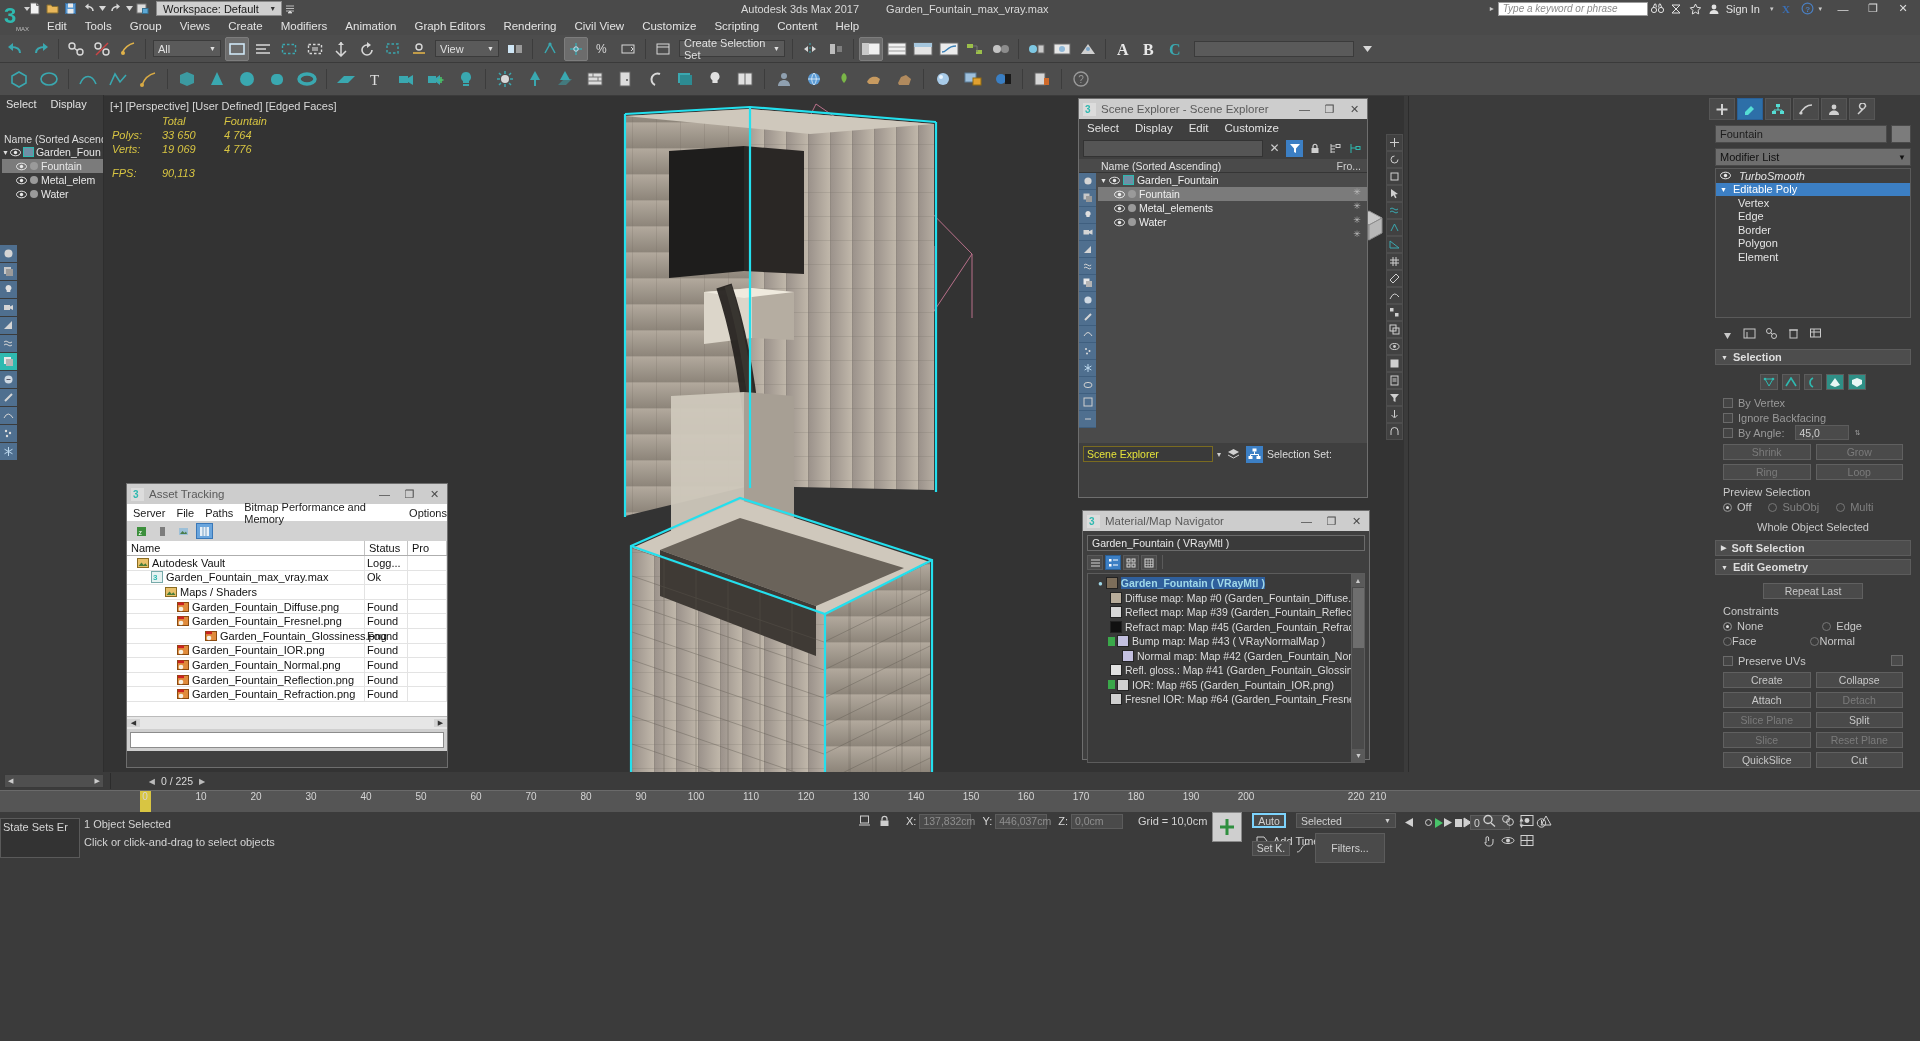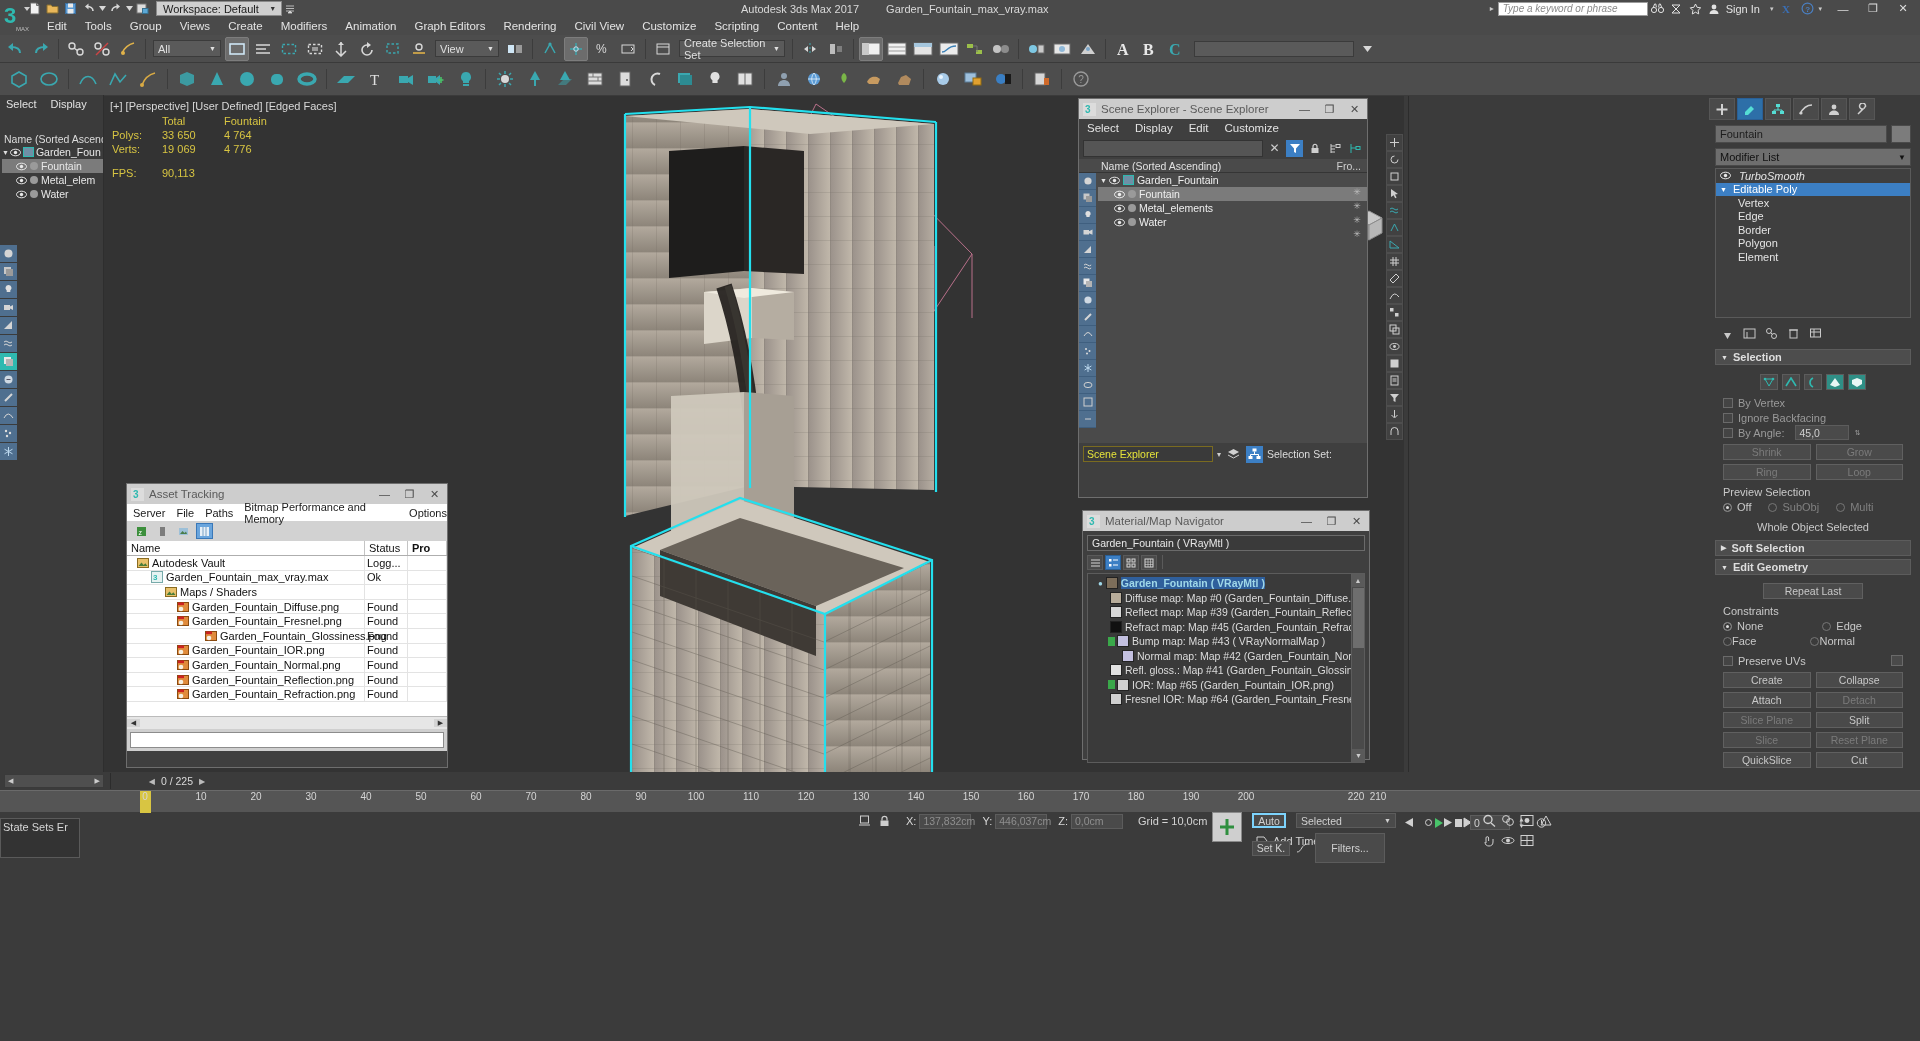--- a/index.html
+++ b/index.html
@@ -87,21 +87,21 @@
   .lstrip{ position:absolute; left:0; top:150px; width:18px; }
   .lstrip .si{ width:17px; height:17px; background:#4f6f8f; margin-bottom:1px; display:flex;align-items:center;justify-content:center;}
 
   
   .viewport{
     position:absolute; left:104px; top:96px; width:1300px; height:676px;
     background:#333333; overflow:hidden;
   }
   .vp-label{ position:absolute; left:6px; top:4px; color:#d9d9d9; font-size:11px; white-space:nowrap;}
   .vp-stats{ position:absolute; left:8px; top:18px; color:#d8c542; font-size:11px; }
-  .vp-stats table{ border-collapse:collapse; }
+  .vp-stats table{ border-collapse:collapse;font-style:italic; }
   .vp-stats td{ padding:1px 0; color:#d8c542; font-size:11px; }
   .vp-stats td.c1{ width:50px; }
   .vp-stats td.c2{ width:62px; }
   .vp-stats td.c3{ width:60px; }
 
   
   .vtools{ position:absolute; right:0; top:38px; width:18px; }
   .vtools .vt{ width:17px; height:17px; display:flex; align-items:center; justify-content:center; background:#414141; border:1px solid #4e4e4e; margin-bottom:0;}
 
   
@@ -153,21 +153,21 @@
   .at-tools{ height:20px; background:#d2d2d2; display:flex; align-items:center; gap:4px; padding-left:6px;}
   .at-tb{ width:17px;height:16px;display:flex;align-items:center;justify-content:center;border:1px solid transparent;}
   .at-tb.on{ background:#6aa5dd; border-color:#3a78b8; }
   .at-grid{ background:#fff; }
   .at-hdr{ height:15px; display:flex; background:#fff; border-bottom:1px solid #aeaeae; font-size:11px; color:#111;}
   .at-hdr div{ padding-left:4px; border-right:1px solid #c4c4c4; display:flex; align-items:center;}
   .at-row{ height:14.6px; display:flex; font-size:11px; color:#111; border-bottom:1px solid #e3e3e3; }
   .at-row > div{ display:flex; align-items:center; border-right:1px solid #e3e3e3; padding-left:2px; }
   .at-name{ width:238px; }
   .at-status{ width:43px; }
-  .at-pro{ width:39px;font-weight:bold; }
+  .at-pro{ width:39px; }
   .ficon{ width:12px;height:12px;margin-right:3px; flex:0 0 auto;}
   .at-hscroll{ height:13px; background:#e6e6e6; border-top:1px solid #bbb; display:flex; align-items:center; justify-content:space-between;}
   .at-hscroll .hb{ width:13px; text-align:center; font-size:7px; color:#333; background:#d4d4d4;}
   .at-foot{ height:22px; background:#cfcfcf; padding:3px;}
   .at-foot .box{ height:16px; background:#fff; border:1px solid #8c8c8c; }
 
   
   .cmdpanel{
     position:absolute; left:1408px; top:96px; width:512px; height:700px;
     background:#3b3b3b; border-left:1px solid #2c2c2c;
@@ -1898,20 +1898,24 @@
     <div class="tnum" style="left:971px">150</div>
     <div class="tnum" style="left:1026px">160</div>
     <div class="tnum" style="left:1081px">170</div>
     <div class="tnum" style="left:1136px">180</div>
     <div class="tnum" style="left:1191px">190</div>
     <div class="tnum" style="left:1246px">200</div>
     <div class="tnum" style="left:1378px">210</div>
     <div class="tnum" style="left:1356px">220</div>
   </div>
 
+  <div class="statusbar">
+    <div class="sb-sel">1 Object Selected</div>
+    <div class="sb-prompt">Click or click-and-drag to select objects</div>
+  </div>
   <div class="statesets">State Sets  Er</div>
 
   <div class="coordbox" style="left:856px">
     <div class="bsq">
         <svg width="13" height="12" viewBox="0 0 13 12">
           <rect x="2.5" y="1" width="8" height="7" fill="none" stroke="#cfcfcf"></rect>
           <path d="M1 10h11" stroke="#cfcfcf"></path>
         </svg>
       </div>
     <div class="bsq">

